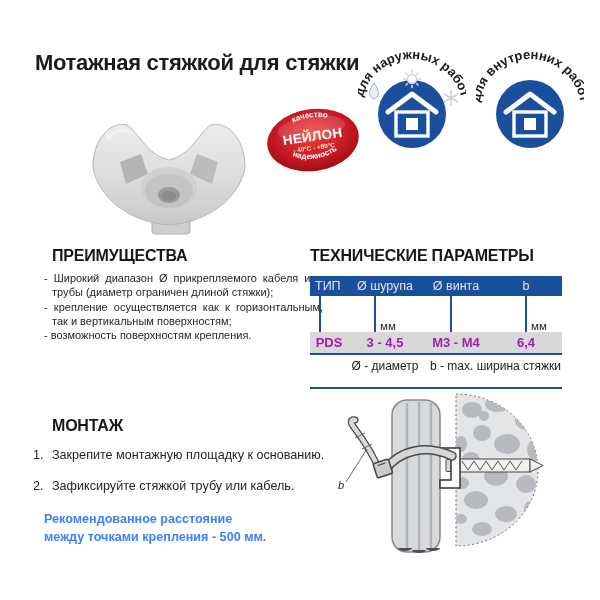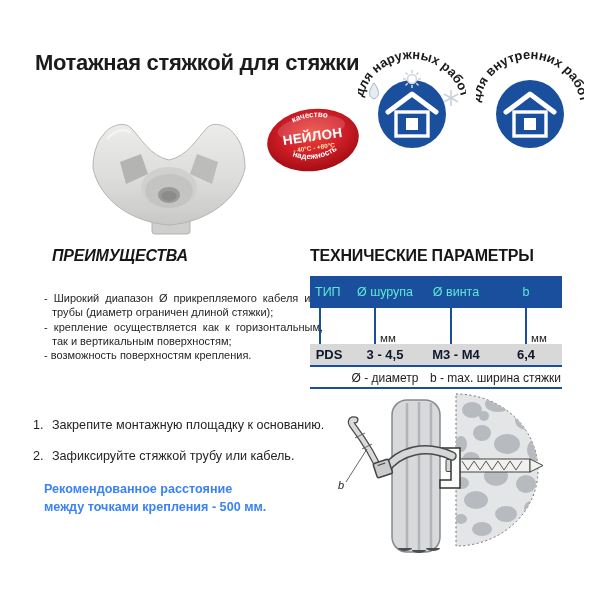--- a/index.html
+++ b/index.html
@@ -12,37 +12,37 @@
     position:absolute; left:35px; top:50px; font-size:22px; font-weight:800;
     letter-spacing:-0.3px; color:#1b1b1a;
   }
   .top-icons { position:absolute; top:38px; right:16px; display:flex; gap:10px; }
   .badge-quality { position:absolute; left:264px; top:104px; }
   .product { position:absolute; left:80px; top:112px; }
 
   .section-heading { font-size:16px; font-weight:800; color:#171716; letter-spacing:-0.2px; }
 
   .advantages { position:absolute; left:36px; top:247px; width:287px; }
-  .advantages .section-heading { margin-left:16px; margin-bottom:26px;font-style:italic; }
+  .advantages .section-heading { margin-left:16px; margin-bottom:6px; }
   .adv-list { list-style:none; margin-left:8px; font-size:11px; line-height:1.3; text-align:justify; color:#1f1f1e; }
   .adv-list li { padding-left:8px; text-indent:-8px; }
 
   .tech { position:absolute; left:310px; top:247px; width:252px; }
   .tech .section-heading { margin-bottom:11px; }
   .thead, .trow { display:grid; grid-template-columns:38px 74px 68px 1fr; align-items:center; }
-  .thead { background:#1a4f9e; color:#5eead4; height:32px; font-size:12.5px;margin-top:6px; }
+  .thead { background:#1a4f9e; color:#e5e5e5; height:20px; font-size:12.5px;margin-top:6px; }
   .thead .c1 { text-align:left; padding-left:5px; }
   .thead .c2, .thead .c3, .thead .c4 { text-align:center; }
   .tconn { position:relative; height:36px; }
   .tconn .vline { position:absolute; top:0; bottom:0; width:2px; background:#1a4f9e; }
   .tconn .unit { position:absolute; bottom:0; transform:translateX(-50%); font-size:11.5px; color:#1c1c1b; }
-  .trow { background:#d8d8d8; height:21px; font-size:13px; font-weight:700; color:#0f172a; }
+  .trow { background:#d8d8d8; height:21px; font-size:13px; font-weight:700; color:#a21caf; }
   .trow span { text-align:center; }
   .blue-hr { height:2px; background:#1a4f9e; }
-  .tnotes { position:relative; height:20px; font-size:12px; color:#1c1c1b; }
+  .tnotes { position:relative; height:32px; font-size:12px; color:#1c1c1b; }
   .tnotes .n1 { position:absolute; left:75px; top:4px; transform:translateX(-50%); white-space:nowrap; }
   .tnotes .n2 { position:absolute; right:1px; top:4px; white-space:nowrap; }
 
   .montage { position:absolute; left:33px; top:417px; width:292px; }
   .montage .section-heading { margin-left:19px; margin-bottom:12px; }
   .step { display:flex; font-size:12.6px; line-height:1.3; margin-bottom:15px; color:#1f1f1e; }
   .step .num { width:19px; flex:0 0 19px; }
   .montage-note { margin-left:11px; margin-top:2px; font-size:12.6px; font-weight:700; line-height:1.45; color:#3b82f6; }
   .montage-note span { display:block; }
 
@@ -194,20 +194,21 @@
       <div class="blue-hr"></div>
       <div class="tnotes">
         <span class="n1">Ø - диаметр</span>
         <span class="n2">b - max. ширина стяжки</span>
       </div>
       <div class="blue-hr"></div>
     </div>
   </div>
 
   <div class="montage">
+    <div class="section-heading">МОНТАЖ</div>
     <div class="step">
       <span class="num">1.</span>
       <span class="txt">Закрепите монтажную площадку к основанию.</span>
     </div>
     <div class="step">
       <span class="num">2.</span>
       <span class="txt">Зафиксируйте стяжкой трубу или кабель.</span>
     </div>
     <div class="montage-note">
       <span>Рекомендованное расстояние</span>

